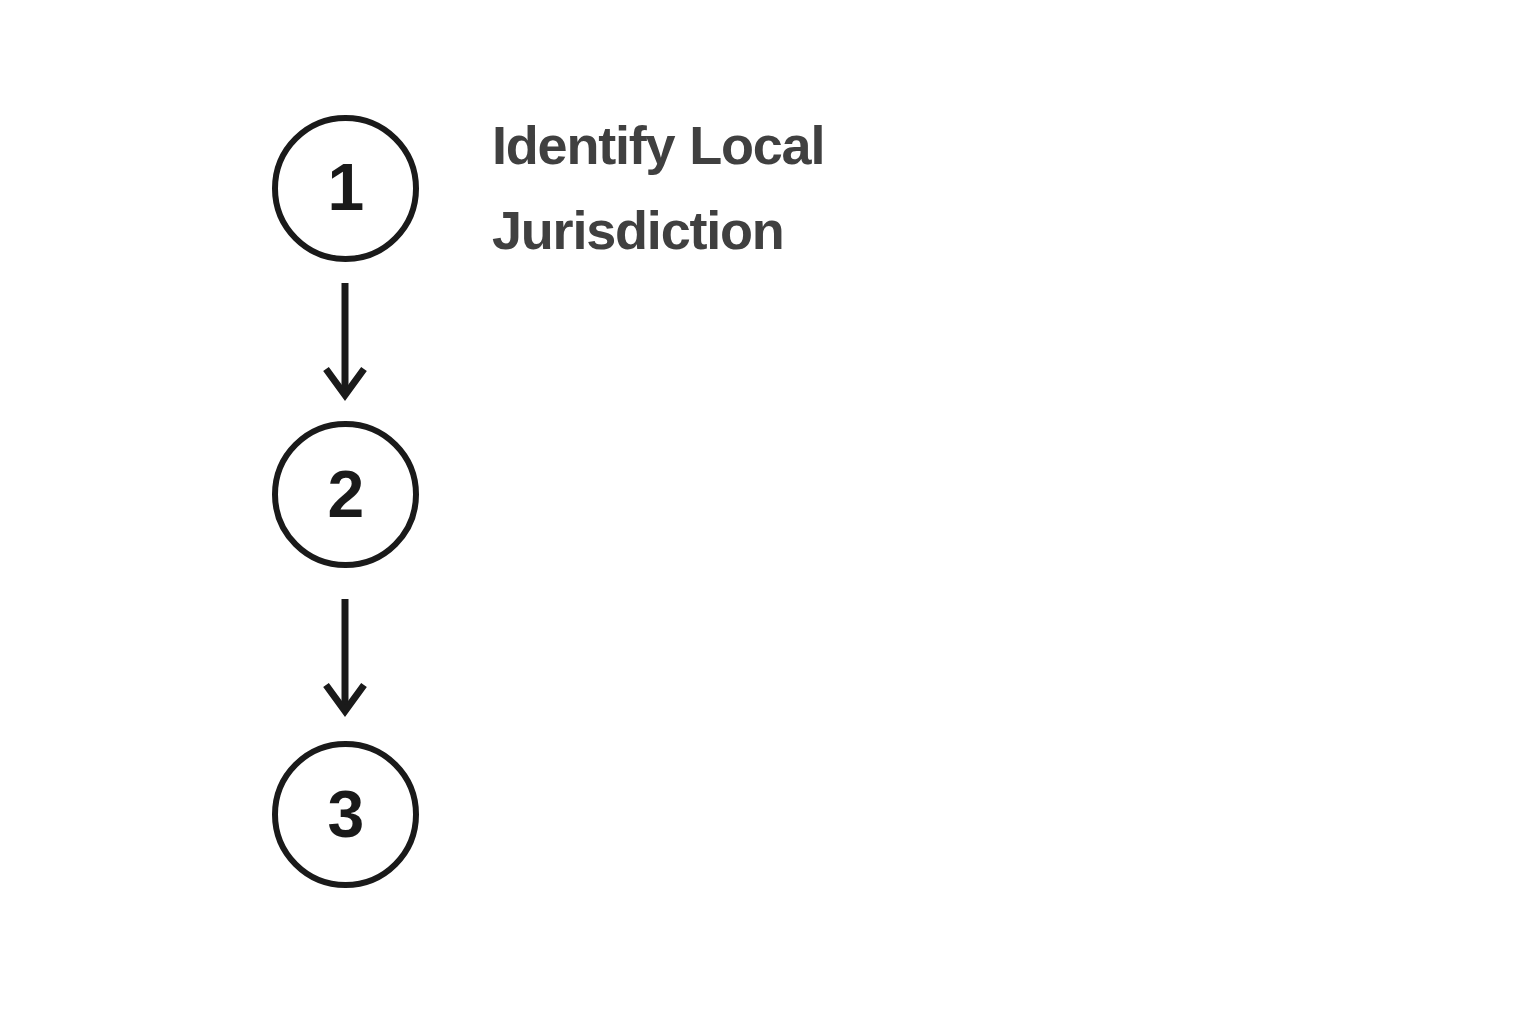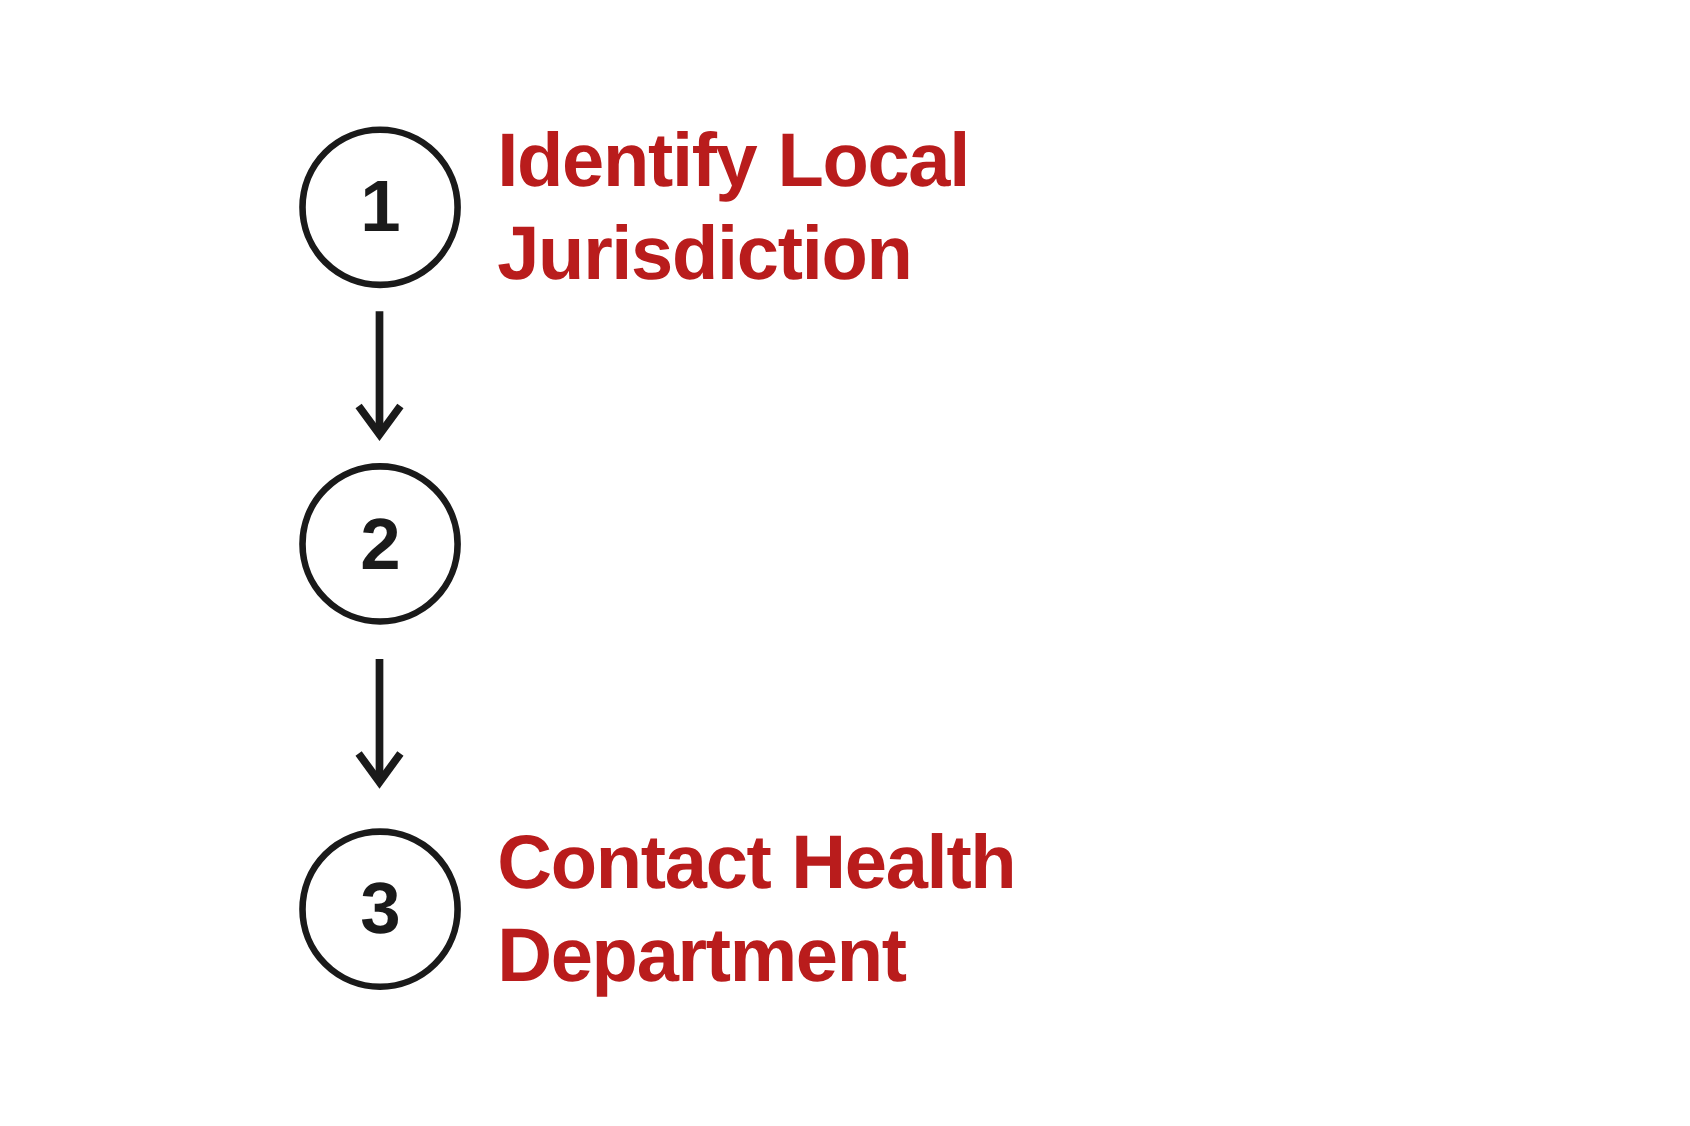--- a/index.html
+++ b/index.html
@@ -49,26 +49,26 @@
     font-family: "Liberation Sans", sans-serif;
     font-size: 66px;
     font-weight: bold;
     line-height: 1;
     color: #1a1a1a;
     letter-spacing: -0.5px;
     transform: translateY(-1px);
   }
 
   .step-label {
-    margin-left: 33px;
+    margin-left: 73px;
     font-family: "Liberation Sans", sans-serif;
-    font-size: 69px;
+    font-size: 54px;
     font-weight: bold;
     line-height: 85px;
-    color: #b91c1c;
+    color: #404040;
     letter-spacing: -1.2px;
     white-space: pre-line;
     word-spacing: 1px;
   }
 
   
   .connector {
     position: absolute;
     left: 323px;
     width: 44px;
@@ -110,17 +110,15 @@
     <svg width="44" height="116" viewBox="0 0 44 116" aria-hidden="true">
       <line x1="22" y1="0" x2="22" y2="110" stroke="#1a1a1a" stroke-width="7" stroke-linecap="butt"></line>
       <polyline points="3,86 22,112 41,86" fill="none" stroke="#1a1a1a" stroke-width="7" stroke-linecap="butt" stroke-linejoin="miter"></polyline>
     </svg>
   </div>
 
   <div class="step" style="top: 741px;">
     <div class="step-badge">
       <span class="step-number">3</span>
     </div>
-    <div class="step-label">Contact Health
-Department</div>
   </div>
 
 </div>
 
 </body></html>

